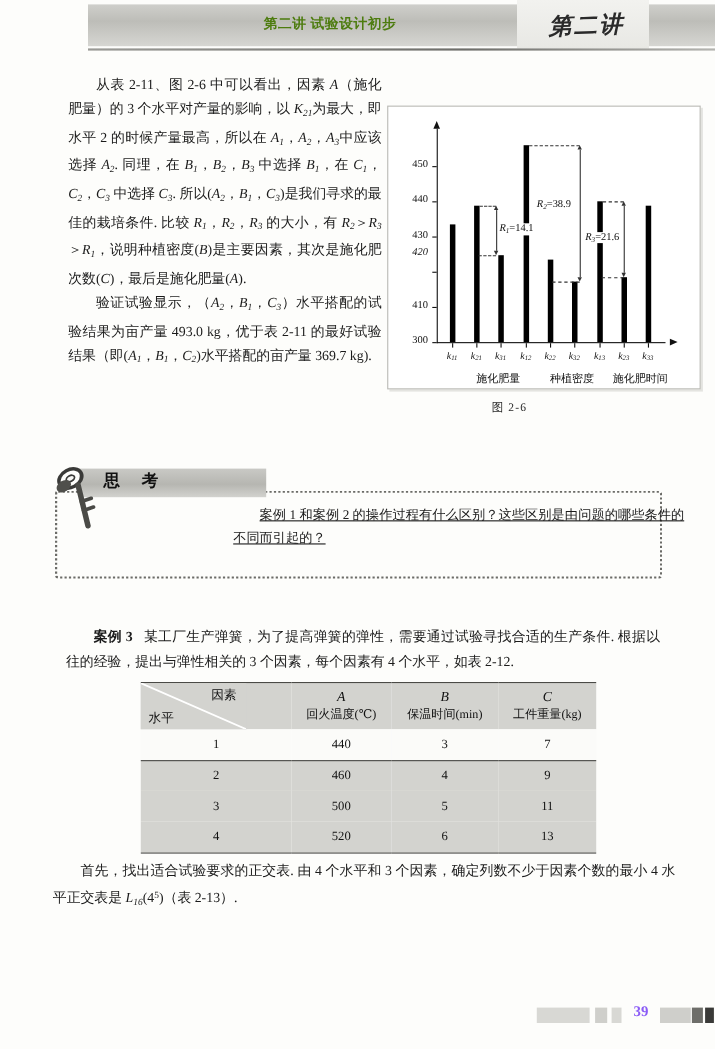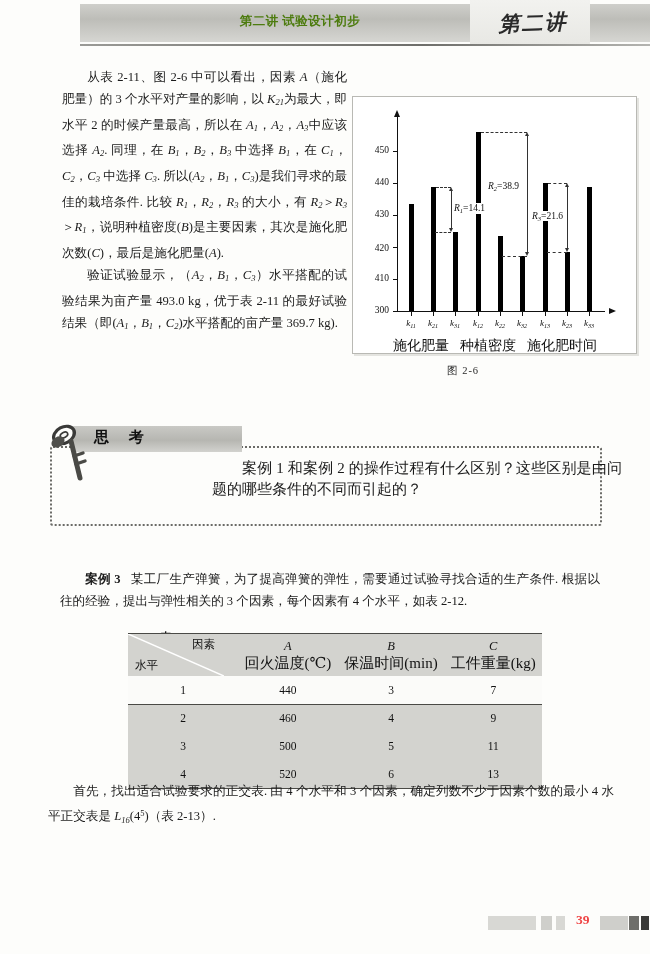--- a/index.html
+++ b/index.html
@@ -68,21 +68,21 @@
     position:absolute; font-size:9.5px; color:#111;
     text-align:right; width:26px;
   }
   .bar { position:absolute; width:5px; background:#000; }
   .xtick { position:absolute; width:1px; height:4px; background:#111; }
   .xlabel {
     position:absolute; font-size:9px; width:26px; text-align:center;
     font-style:italic; color:#111;
   }
   .grouplabel {
-    position:absolute; font-size:14px; width:80px; text-align:left;
+    position:absolute; font-size:10px; width:80px; text-align:right;
     font-style:normal; color:#111;
   }
   .rline { position:absolute; width:1px; background:#333; }
   .rdash {
     position:absolute; height:0; border-top:1px dashed #333;
   }
   .rlabel {
     position:absolute; font-size:9.5px; color:#111; white-space:nowrap;
     background:#fff; padding:0 1px;
   }
@@ -117,73 +117,73 @@
     position:absolute; left:60px; top:4px; font-size:15px; font-weight:bold;
     color:#111; letter-spacing:8px;
   }
   .key-icon { position:absolute; left:16px; top:-4px; width:46px; height:62px; }
   .think-body {
     position:absolute; left:16px; top:22px; width:552px; height:80px;
     border:2px dotted #6b6b67; border-radius:3px;
   }
   .think-text {
     position:absolute; left:178px; top:34px; width:410px;
-    font-size:15px; line-height:21px; text-indent:2em; text-align:justify;
+    font-size:12px; line-height:21px; text-indent:2em; text-align:justify;text-decoration:underline;
   }
 
   
   .case3 {
     position:absolute; left:48px; top:556px; width:564px;
     font-size:12.6px; line-height:22px; text-align:justify;
   }
   .case3 p { margin:12px; text-indent:2em; }
   .bold { font-weight:bold; }
   .table-cap {
     position:absolute; left:160px; top:602px;
     font-size:11.5px; font-weight:bold; letter-spacing:1px;margin-top:28px;
   }
 
   
   .tbl {
     position:absolute; left:128px; top:620px; width:414px;
-    border-collapse:collapse; font-size:11.5px;margin-top:13px;
+    border-collapse:collapse; font-size:11.5px;
   }
   .tbl td, .tbl th {
     border:none; text-align:center; padding:0;
     height:28px; color:#111; font-weight:normal;
   }
   .tbl .hrow td { height:42px; background:#d3d3cf; vertical-align:middle; }
   .rowA td { background:#fbfbf9; }
   .rowB td { background:#d3d3cf; }
   .tbl .topline { border-top:1.4px solid #4a4a46; }
   .tbl .botline { border-bottom:1.4px solid #4a4a46; }
   .tbl .midline { border-bottom:1px solid #4a4a46; }
   .diagcell {
     position:relative; width:96px; height:42px;
     background:#d3d3cf; overflow:hidden;
   }
   .diag-svg { position:absolute; left:0; top:0; }
   .diag-f { position:absolute; right:9px; top:3px; font-size:11.5px; }
   .diag-l { position:absolute; left:7px; bottom:3px; font-size:11.5px; }
   .hcell-top { font-style:italic; font-size:12.5px; line-height:17px; }
-  .hcell-bot { font-size:15px; line-height:17px; }
+  .hcell-bot { font-size:11px; line-height:17px; }
 
   
   .bottom-para {
     position:absolute; left:48px; top:780px; width:566px;
     font-size:12.6px; line-height:22px; text-align:justify;
   }
   .bottom-para p { margin:0; text-indent:2em; }
 
   
   .footer { position:absolute; left:0; top:900px; width:650px; height:54px; }
   .fblk { position:absolute; top:16px; height:14px; }
   .pagenum {
     position:absolute; left:535px; top:12px; font-size:13.5px;
-    font-weight:bold; color:#ef4444;
+    font-weight:bold; color:#8b5cf6;
   }
 </style>
 </head>
 <body>
 
 <div class="header">
   <div class="header-band"></div>
   <div class="header-title">第二讲  试验设计初步</div>
   <div class="header-chapter-box"></div>
   <div class="header-chapter-cal">第二讲</div>
@@ -203,21 +203,21 @@
   <div class="chart-box" id="chartbox">
       <div class="axis-line" style="left:44px;top:20px;width:1px;height:195px;"></div>
       <div class="axis-line" style="left:44px;top:214px;width:208px;height:1px;"></div>
       <div class="arrowhead-y" style="left:41px;top:13px;"></div>
       <div class="arrowhead-x" style="left:256px;top:210.5px;"></div>
       <div class="tick" style="left:40px;top:214px;"></div>
       <div class="tick-label" style="left:10px;top:208px;">300</div>
       <div class="tick" style="left:40px;top:181.9310344827586px;"></div>
       <div class="tick-label" style="left:10px;top:175.9310344827586px;">410</div>
       <div class="tick" style="left:40px;top:149.86206896551724px;"></div>
-      <div class="tick-label" style="left:10px;top:146px;">420</div>
+      <div class="tick-label" style="left:10px;top:128px;font-style:italic;">420</div>
       <div class="tick" style="left:40px;top:117.79310344827586px;"></div>
       <div class="tick-label" style="left:10px;top:111.79310344827586px;">430</div>
       <div class="tick" style="left:40px;top:85.72413793103448px;"></div>
       <div class="tick-label" style="left:10px;top:79.72413793103448px;">440</div>
       <div class="tick" style="left:40px;top:53.65517241379311px;"></div>
       <div class="tick-label" style="left:10px;top:47.65517241379311px;">450</div>
       <div class="bar" style="left:55.5px;top:106.56896551724138px;height:107.43103448275862px;"></div>
       <div class="xtick" style="left:58px;top:215px;"></div>
       <div class="xlabel" style="left:45px;top:221px;">k<sub style="font-style:italic">11</sub></div>
       <div class="bar" style="left:77.5px;top:90.2137931034482px;height:123.7862068965518px;"></div>

